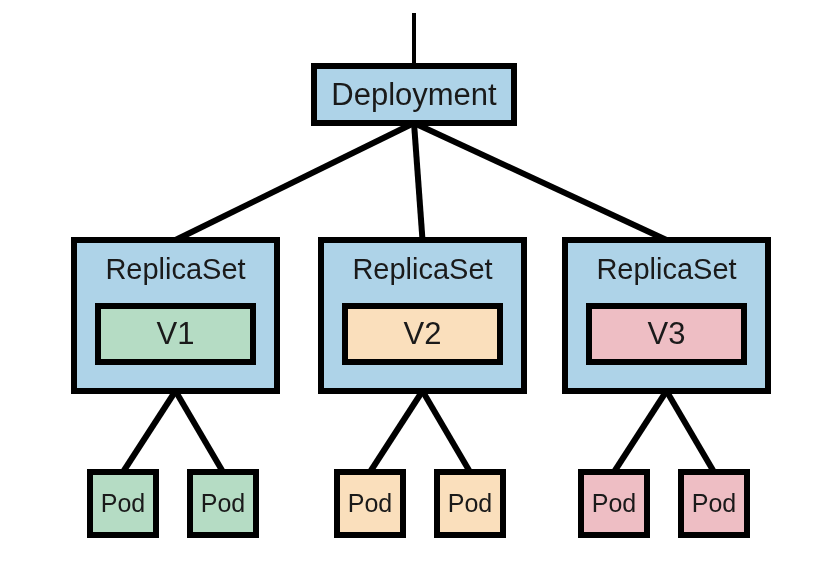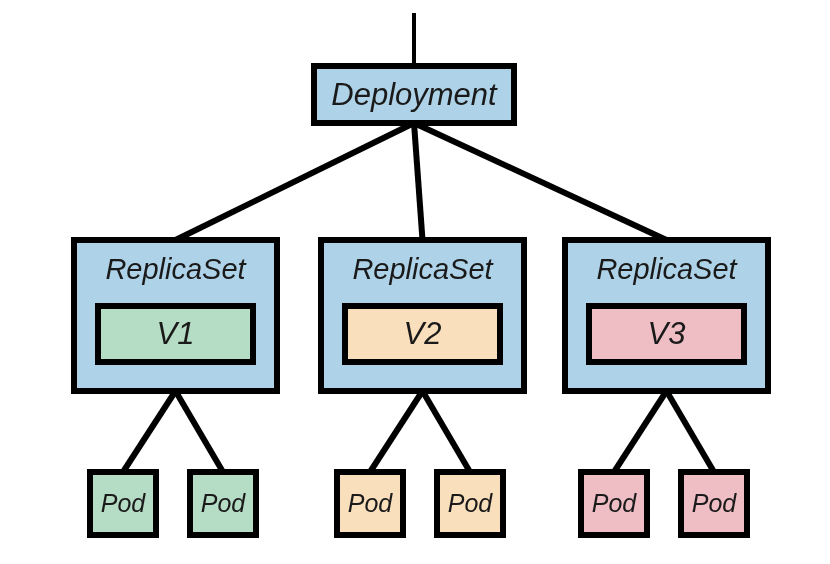--- a/index.html
+++ b/index.html
@@ -12,21 +12,20 @@
     width: 830px;
     height: 564px;
     overflow: hidden;
     font-family: "Liberation Sans", sans-serif;
   }
   #diagram-root {
     position: relative;
     width: 830px;
     height: 564px;
     background: #ffffff;
-    font-style: italic;
   }
   svg#diagram-svg {
     display: block;
     width: 830px;
     height: 564px;
   }
   .edge {
     stroke: #000000;
     stroke-linecap: butt;
   }

